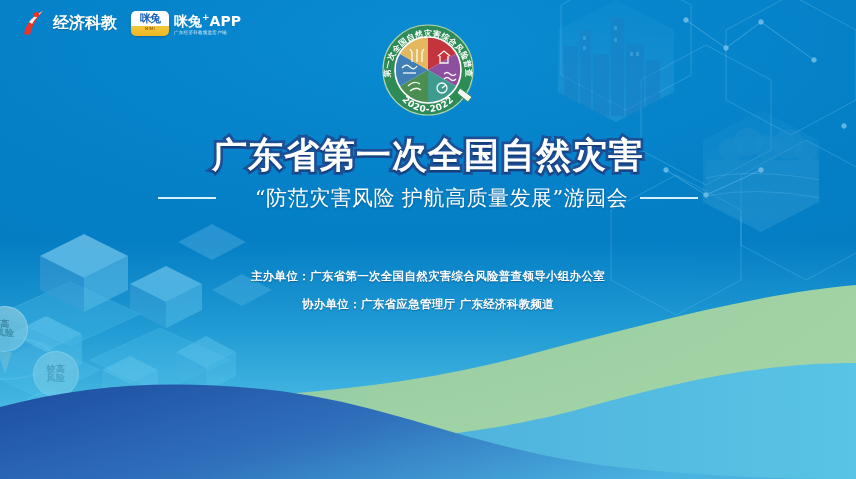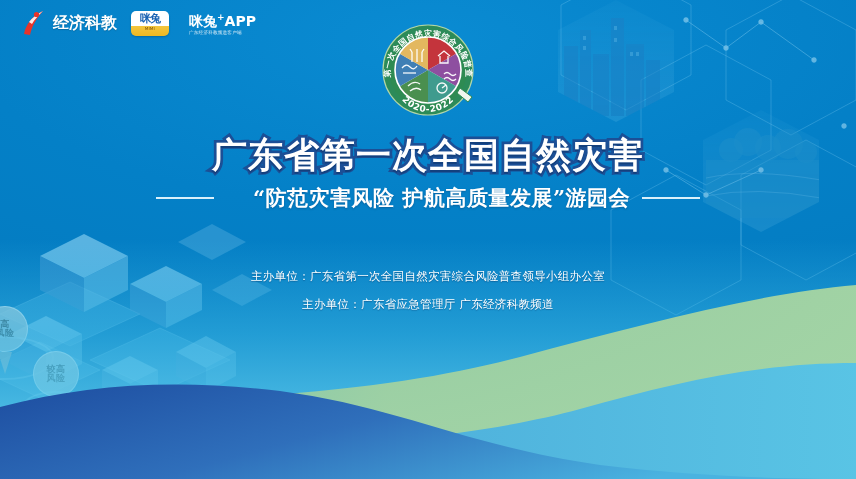--- a/index.html
+++ b/index.html
@@ -68,21 +68,21 @@
   .logo-jjkj { display:flex; align-items:center; gap:9px; }
   .logo-jjkj .mark { width:22px; height:26px; position:relative; }
   .logo-jjkj .mark-svg { display:block; }
   .logo-jjkj .txt {
     font-size:16px; font-weight:700; color:#fff;
     letter-spacing:0px;
     font-family:"DejaVu Sans", sans-serif;
     text-shadow:0 1px 1px rgba(0,0,0,.18);
   }
 
-  .logo-mm { display:flex; align-items:center; gap:20px; }
+  .logo-mm { display:flex; align-items:center; gap:5px; }
   .logo-mm .badge {
     width:38px; height:25px; border-radius:5px;
     background:linear-gradient(180deg,#fff 0%,#fff 62%,#f3c53c 62%,#eeb822 100%);
     display:flex; flex-direction:column; align-items:center; justify-content:flex-start;
     padding-top:1px;
     box-shadow:0 1px 2px rgba(0,0,0,.2);
     overflow:hidden;
   }
   .logo-mm .badge .b1 { font-size:11px; font-weight:700; color:#1a62b3; line-height:13px; letter-spacing:-1px; }
   .logo-mm .badge .b2 { font-size:5px; color:#7a4e06; line-height:7px; transform:scale(.85); }
@@ -126,33 +126,33 @@
   .title-wrap { position:relative; display:inline-block; }
 
   
   .subtitle-row {
     margin-top:8px;
     display:flex; align-items:center; justify-content:center; gap:12px;
   }
   .rule { height:2px; width:58px; background:rgba(235,250,255,.92); }
   .subtitle {
     font-family:"DejaVu Serif", serif;
-    font-size:21px; font-weight:700; color:#ffffff;
+    font-size:21px; font-weight:400; color:#ffffff;
     letter-spacing:.5px;
     text-shadow:0 1px 2px rgba(10,60,110,.45);
     white-space:nowrap;
     margin-left:27px;
   }
 
   
   .orgs { position:absolute; left:0; right:0; top:262px; text-align:center; }
   .org-line {
     font-family:"DejaVu Serif", serif;
     font-size:11.5px;
-    font-weight:400;
+    font-weight:700;
     color:#ffffff;
     line-height:28px;
     letter-spacing:.3px;
     text-shadow:0 1px 1px rgba(10,60,110,.5);
     white-space:nowrap;
   }
 </style>
 </head>
 <body>
 
@@ -406,16 +406,16 @@
 
     <div class="subtitle-row">
       <span class="rule"></span>
       <span class="subtitle">“防范灾害风险 护航高质量发展”游园会</span>
       <span class="rule"></span>
     </div>
   </div>
 
   <div class="orgs">
     <div class="org-line">主办单位：广东省第一次全国自然灾害综合风险普查领导小组办公室</div>
-    <div class="org-line">主办单位：广东省应急管理厅  广东经济科教频道</div>
+    <div class="org-line">协办单位：广东省应急管理厅  广东经济科教频道</div>
   </div>
 
 </div>
 
 </body></html>

